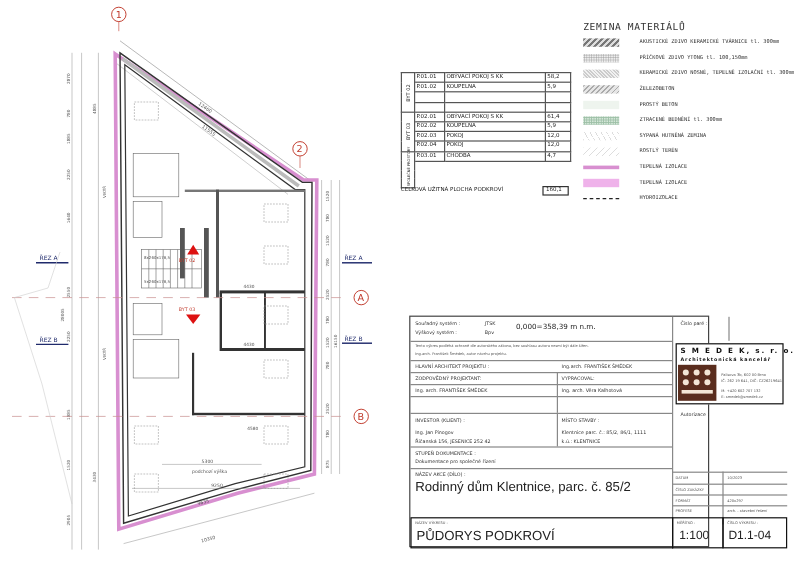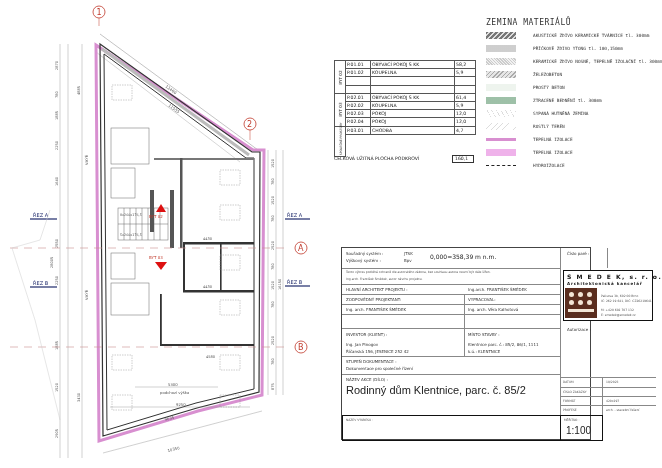--- a/index.html
+++ b/index.html
@@ -17,21 +17,21 @@
   .total-row { position:absolute; left:334px; top:156px; font-size:4.6px; }
   .total-box { position:absolute; left:452px; top:155px; width:22px; height:8px; border:0.8px solid #333; font-size:4.6px; padding-left:2px; box-sizing:border-box; }
 
   
   .legend-title { position:absolute; left:486px; top:18px; font-size:8px; letter-spacing:0.5px; color:#333; font-family:"DejaVu Sans Mono", monospace; }
   .legend-row { position:absolute; left:486px; height:9px; display:flex; align-items:center; }
   .swatch { width:30px; height:7px; margin-right:17px; }
   .legend-label { font-size:4.4px; color:#333; font-family:"DejaVu Sans Mono", monospace; white-space:nowrap; }
 
   
-  #title-block { position:absolute; left:341px; top:247px; width:250px; height:193px; border:0.8px solid #444; box-sizing:border-box; font-size:4.2px; }
+  #title-block { position:absolute; left:341px; top:263px; width:250px; height:193px; border:0.8px solid #444; box-sizing:border-box; font-size:4.2px; }
   .tb-cell { position:absolute; box-sizing:border-box; }
   .tb-line { position:absolute; background:#888; }
   .small { font-size:4px; color:#333; white-space:nowrap; }
   .tiny { font-size:3px; color:#555; white-space:nowrap; }
   .logo-box { position:absolute; border:1.6px solid #111; background:#fff; }
   .logo-brown { position:absolute; background:#5a2d1e; }
   .dot { position:absolute; width:5px; height:5px; border-radius:50%; background:#f3e6d6; }
   .thick { border:1.4px solid #111; }
 </style>
 </head>
@@ -382,18 +382,23 @@
   <div class="tb-cell tiny" style="left:221px;top:142px">ČÍSLO ZAKÁZKY</div>
   <div class="tb-line" style="left:218px;top:148px;width:96px;height:0.6px"></div>
   <div class="tb-cell tiny" style="left:221px;top:151px">FORMÁT</div>
   <div class="tb-cell tiny" style="left:264px;top:151px">420x297</div>
   <div class="tb-line" style="left:218px;top:157px;width:96px;height:0.6px"></div>
   <div class="tb-cell tiny" style="left:221px;top:160px">PROFESE</div>
   <div class="tb-cell tiny" style="left:264px;top:160px">arch. - stavební řešení</div>
 
   <div class="tb-cell thick" style="left:0;top:167px;width:219px;height:26px">
     <div class="tb-cell tiny" style="left:3px;top:2px">NÁZEV VÝKRESU :</div>
+    <div class="tb-cell" style="left:4px;top:9px;font-size:11px;font-family:'Liberation Sans',sans-serif;white-space:nowrap">PŮDORYS PODKROVÍ</div>
   </div>
   <div class="tb-cell thick" style="left:218px;top:167px;width:43px;height:26px">
     <div class="tb-cell tiny" style="left:3px;top:2px">MĚŘÍTKO :</div>
     <div class="tb-cell" style="left:5px;top:9px;font-size:10px;font-family:'Liberation Sans',sans-serif">1:100</div>
   </div>
+  <div class="tb-cell thick" style="left:260px;top:167px;width:54px;height:26px">
+    <div class="tb-cell tiny" style="left:3px;top:2px">ČÍSLO VÝKRESU :</div>
+    <div class="tb-cell" style="left:4px;top:9px;font-size:10px;font-family:'Liberation Sans',sans-serif;white-space:nowrap">D1.1-04</div>
+  </div>
 </div>
 
 </body></html>

